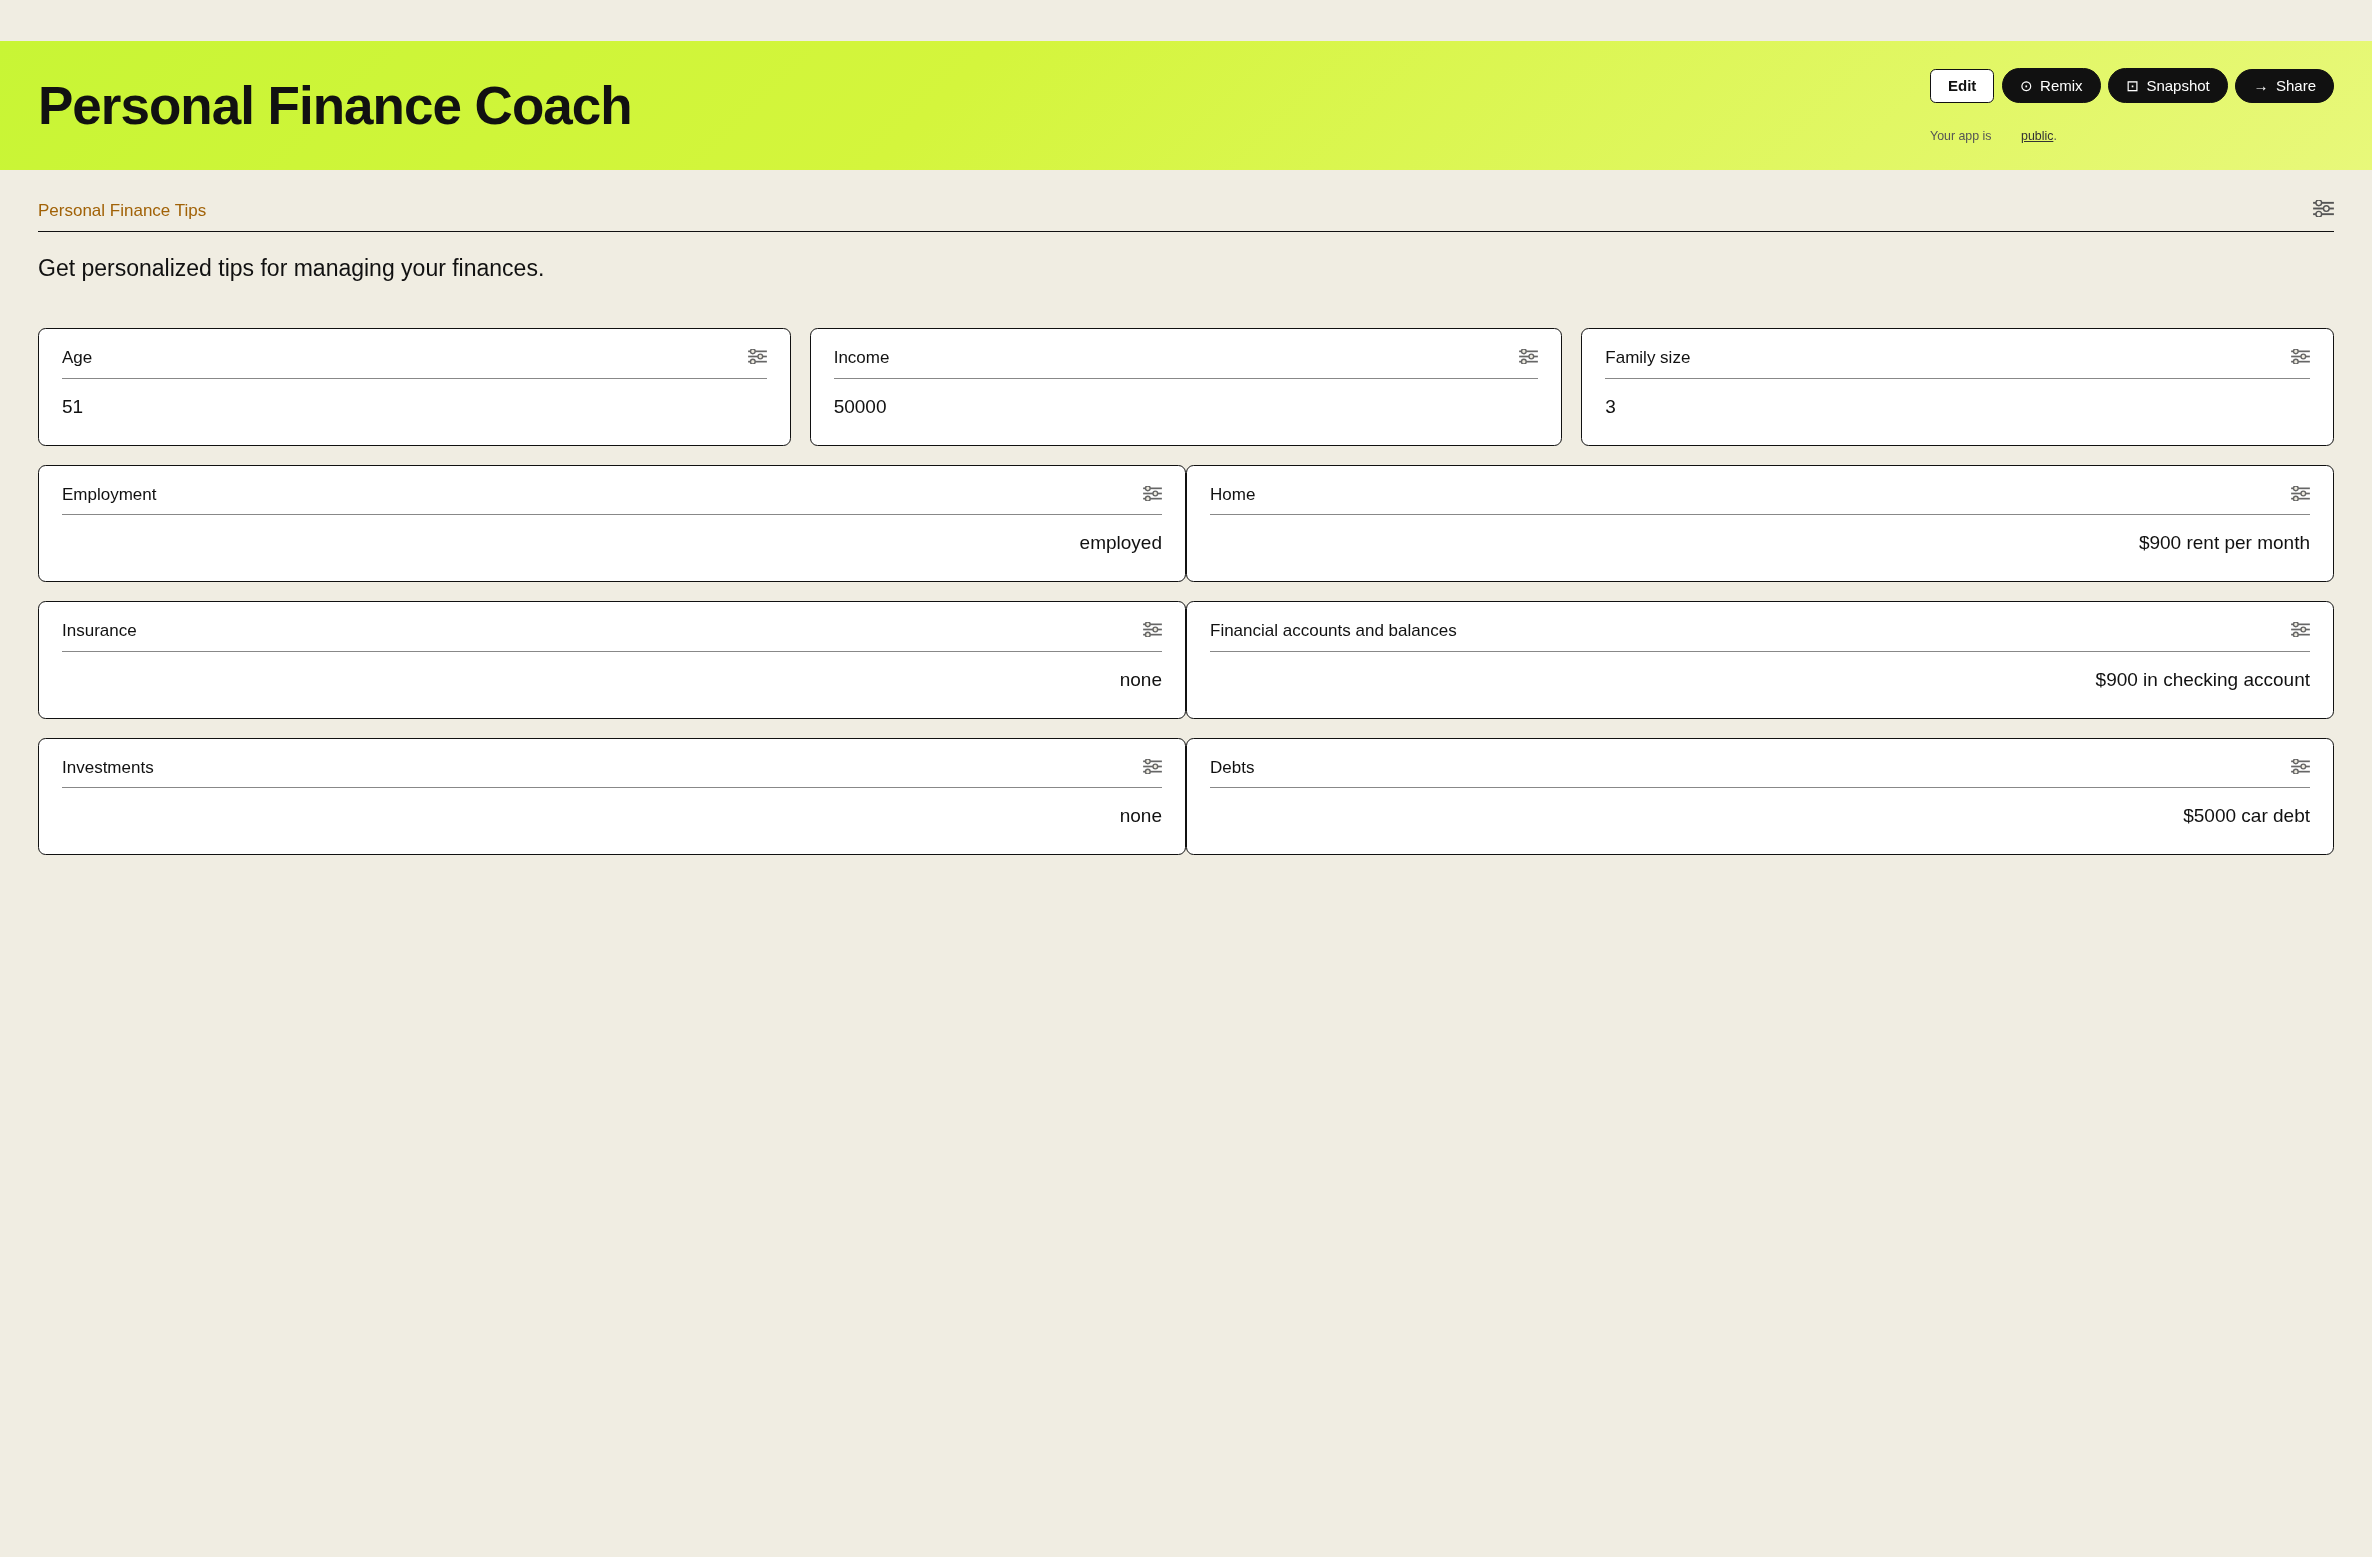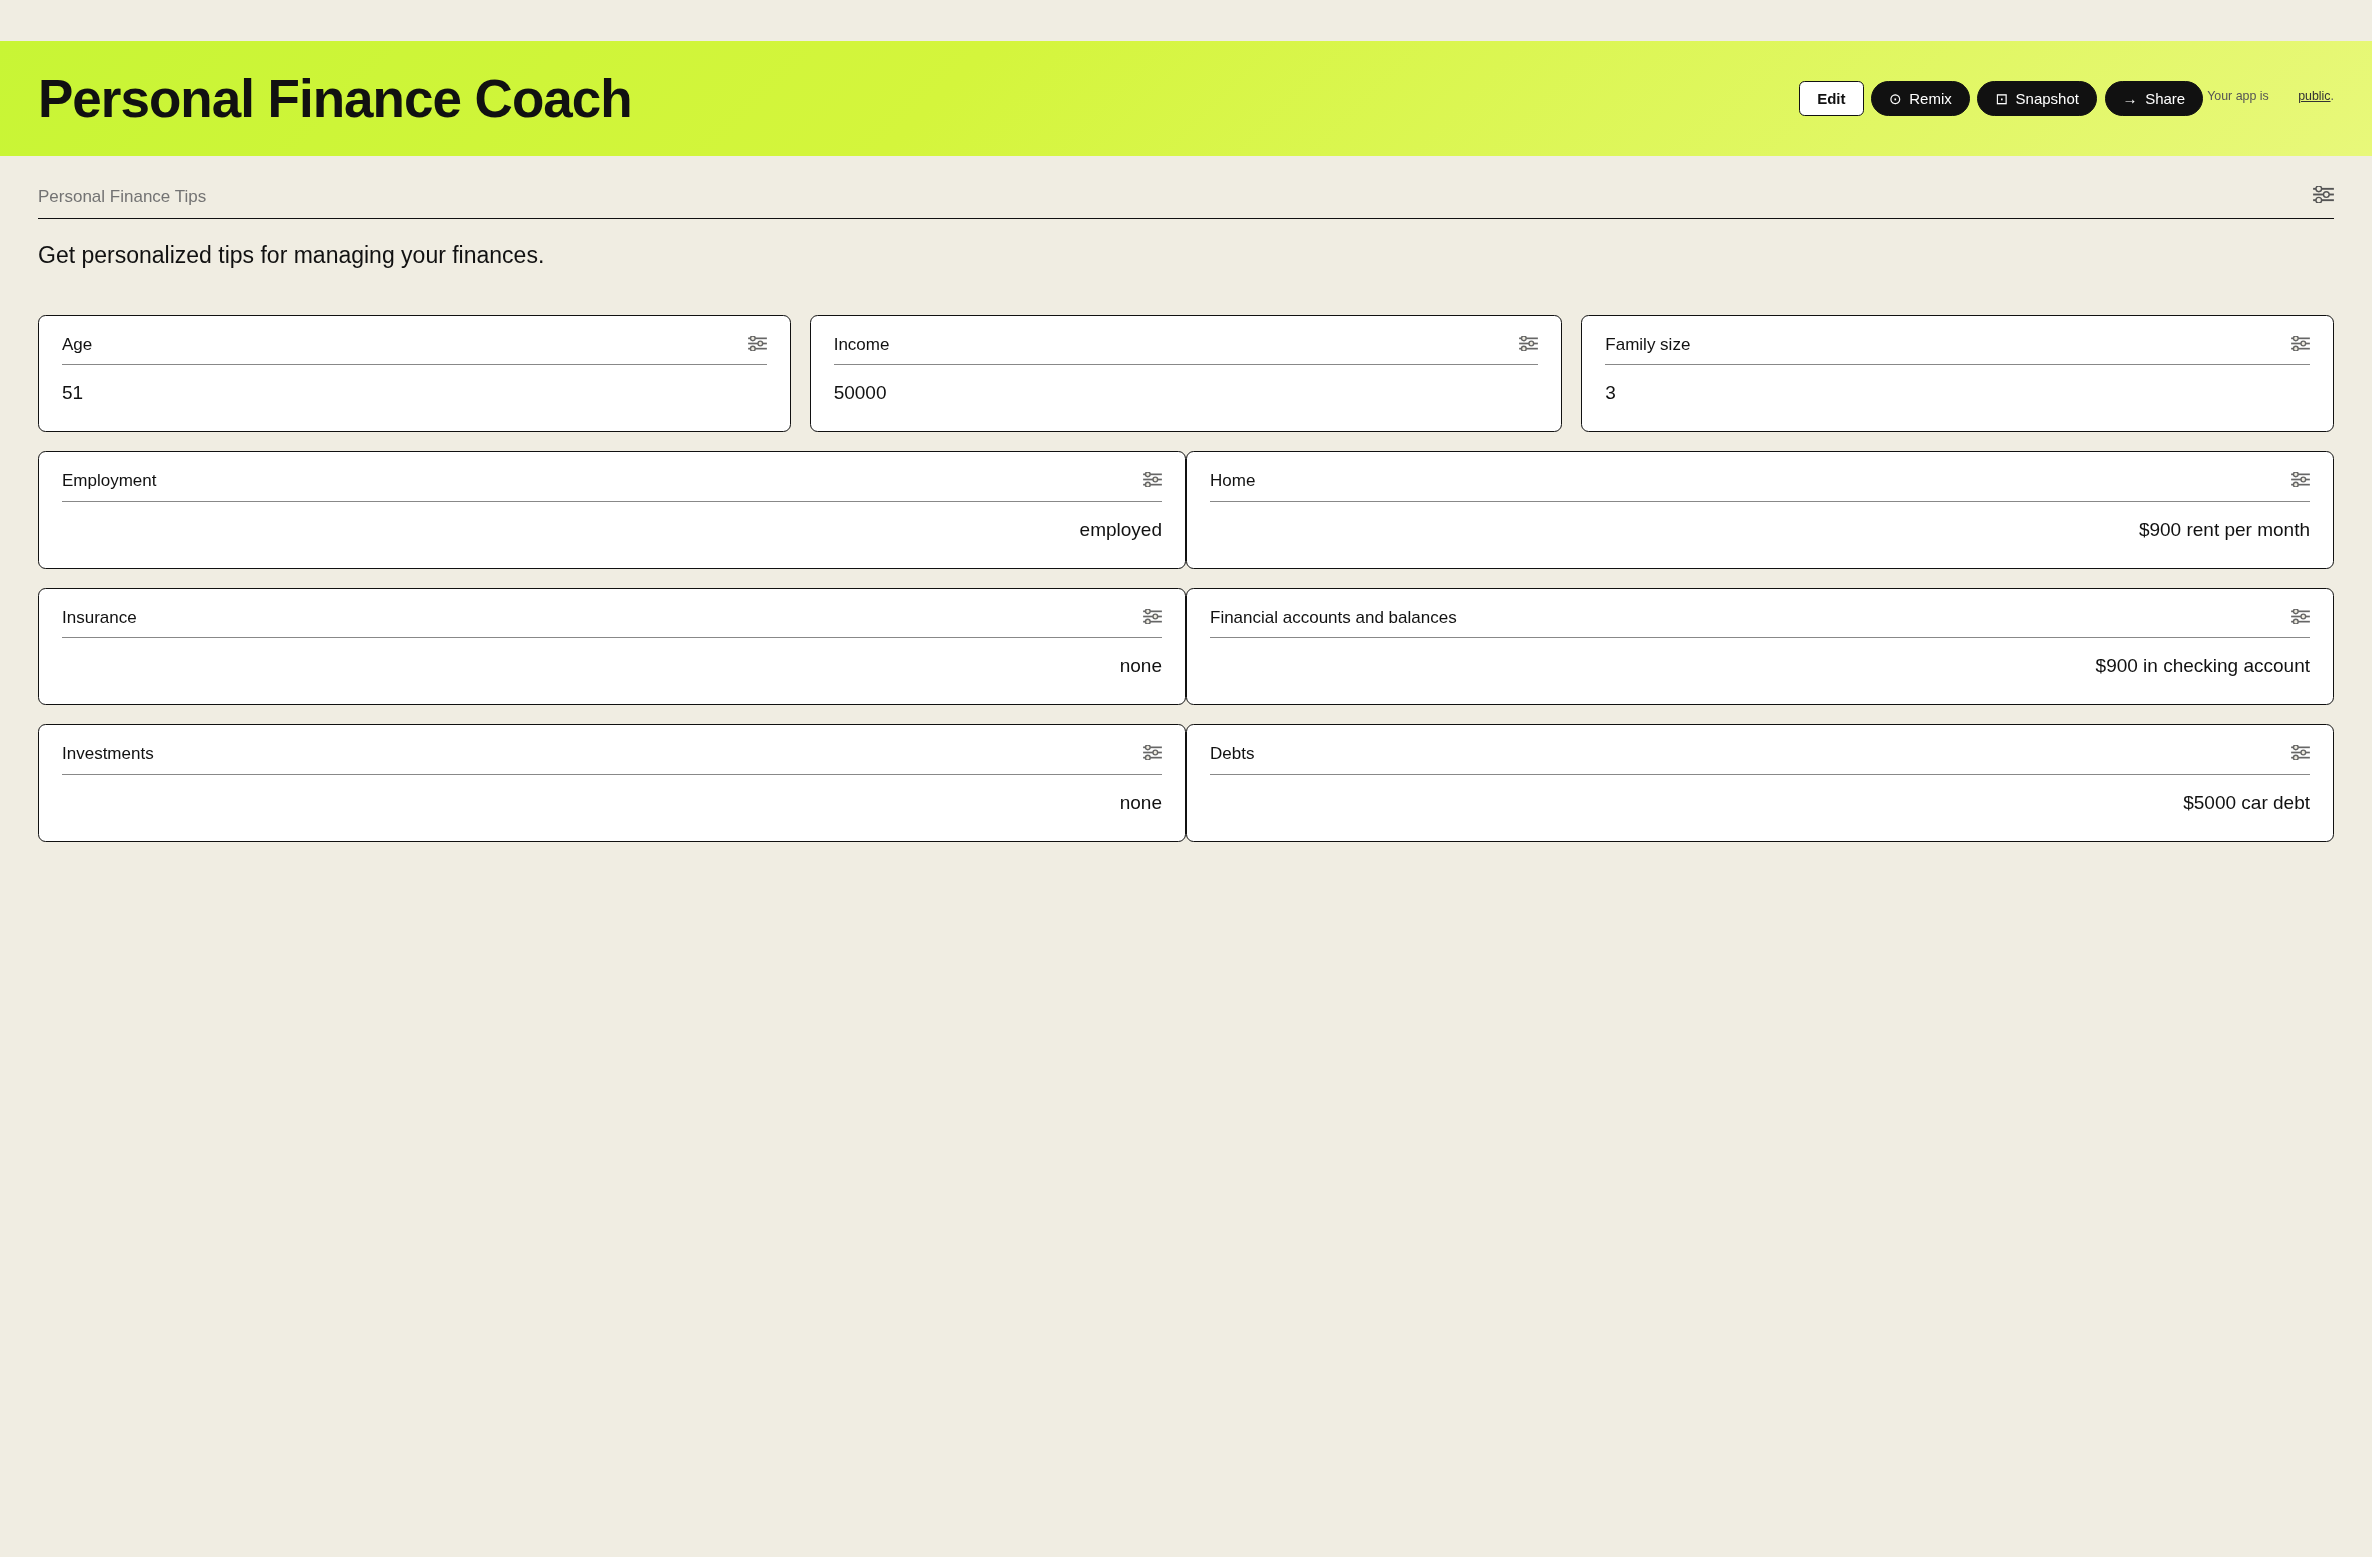--- a/index.html
+++ b/index.html
@@ -28,22 +28,22 @@
     .header-title {
       font-size: 53px;
       font-weight: 700;
       color: #111;
       letter-spacing: -1px;
     }
 
     .header-actions {
       display: flex;
       align-items: flex-start;
-      flex-direction: row;
-      gap: 4px;
+      flex-direction: column;
+      gap: 18px;
     }
 
     .header-buttons {
       display: flex;
       align-items: center;
       gap: 7.6px;
     }
 
     .btn-edit {
       background: #fff;
@@ -98,21 +98,21 @@
       align-items: center;
       justify-content: space-between;
       border-bottom: 1.4px solid #111;
       padding-bottom: 9.5px;
       margin-bottom: 23px;
     }
 
     .section-title {
       font-size: 17px;
       font-weight: 400;
-      color: #737373;
+      color: #a16207;
     }
 
     .filter-icon {
       font-size: 17px;
       color: #555;
       cursor: pointer;
     }
 
     .section-description {
       font-size: 23px;

